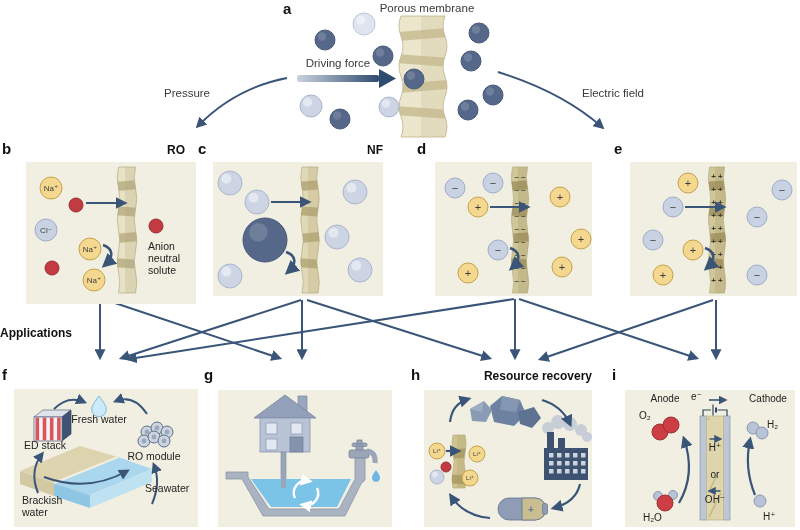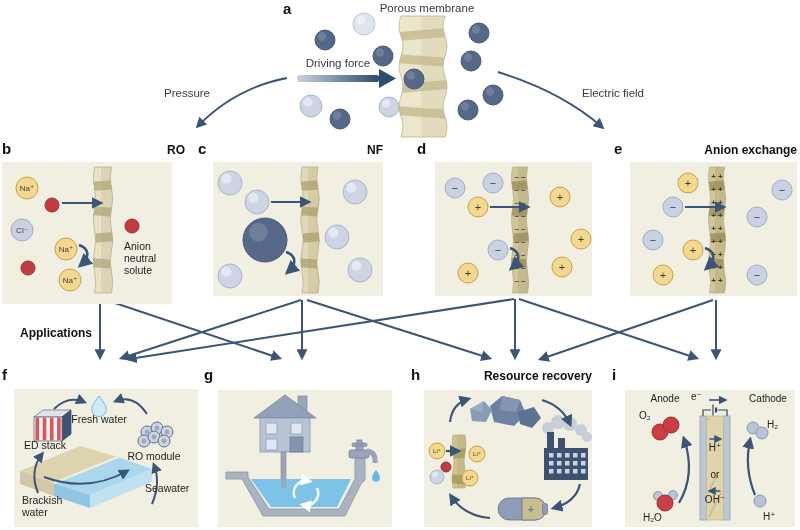--- a/index.html
+++ b/index.html
@@ -89,31 +89,30 @@
         <line x1="713" y1="300" x2="541" y2="359" stroke="#3a5578" stroke-width="2" marker-end="url(#ah)"></line>
         <line x1="716" y1="300" x2="716" y2="357" stroke="#3a5578" stroke-width="2" marker-end="url(#ah)"></line>
       </g>
   </svg>
 
   <div class="letter" style="left:283px;top:0px">a</div>
   <div class="lbl ctr" style="left:367px;top:2px;width:120px">Porous membrane</div>
   <div class="lbl ctr" style="left:298px;top:57px;width:80px">Driving force</div>
   <div class="lbl ctr" style="left:157px;top:87px;width:60px">Pressure</div>
   <div class="lbl ctr" style="left:575px;top:87px;width:76px">Electric field</div>
-  <div class="ptitle" style="left:20px;top:326px;text-align:right">Applications</div>
+  <div class="ptitle" style="left:0;top:326px;text-align:right">Applications</div>
 
   <div class="letter" style="left:2px;top:140px">b</div>
   <div class="ptitle" style="left:15px;top:143px;width:170px">RO</div>
   <div class="letter" style="left:198px;top:140px">c</div>
   <div class="ptitle" style="left:213px;top:143px;width:170px">NF</div>
   <div class="letter" style="left:417px;top:140px">d</div>
   <div class="letter" style="left:614px;top:140px">e</div>
-  <div class="ptitle" style="left:630px;top:143px;width:167px">Anion exchange</div>
-
-  <div class="panel" style="left:2px;top:162px;width:170px;height:142px">
+
+  <div class="panel" style="left:26px;top:162px;width:170px;height:142px">
     <svg id="svg-b" width="170" height="134" viewBox="0 0 170 134">
         <defs>
           <clipPath id="mclip1">
             <path d="M92.5,5 Q90.0,15.5 92.5,26.0 Q95.0,36.5 92.5,47.0 Q90.0,57.5 92.5,68.0 Q95.0,78.5 92.5,89.0 Q90.0,99.5 92.5,110.0 Q95.0,120.5 92.5,131.0 L109.5,131 Q112.0,120.5 109.5,110.0 Q107.0,99.5 109.5,89.0 Q112.0,78.5 109.5,68.0 Q107.0,57.5 109.5,47.0 Q112.0,36.5 109.5,26.0 Q107.0,15.5 109.5,5.0 Z"></path>
           </clipPath>
         </defs>
         <path d="M92.5,5 Q90.0,15.5 92.5,26.0 Q95.0,36.5 92.5,47.0 Q90.0,57.5 92.5,68.0 Q95.0,78.5 92.5,89.0 Q90.0,99.5 92.5,110.0 Q95.0,120.5 92.5,131.0 L109.5,131 Q112.0,120.5 109.5,110.0 Q107.0,99.5 109.5,89.0 Q112.0,78.5 109.5,68.0 Q107.0,57.5 109.5,47.0 Q112.0,36.5 109.5,26.0 Q107.0,15.5 109.5,5.0 Z" fill="#e7e1c5" stroke="#bdb289" stroke-width="0.8"></path>
         <g clip-path="url(#mclip1)">
           <rect x="99" y="5" width="12.5" height="126" fill="#b2a77b" opacity="0.22"></rect>
           <rect x="88.5" y="19" width="25" height="9" fill="#b2a77b" opacity="0.75" transform="rotate(-5 101 23)"></rect>

